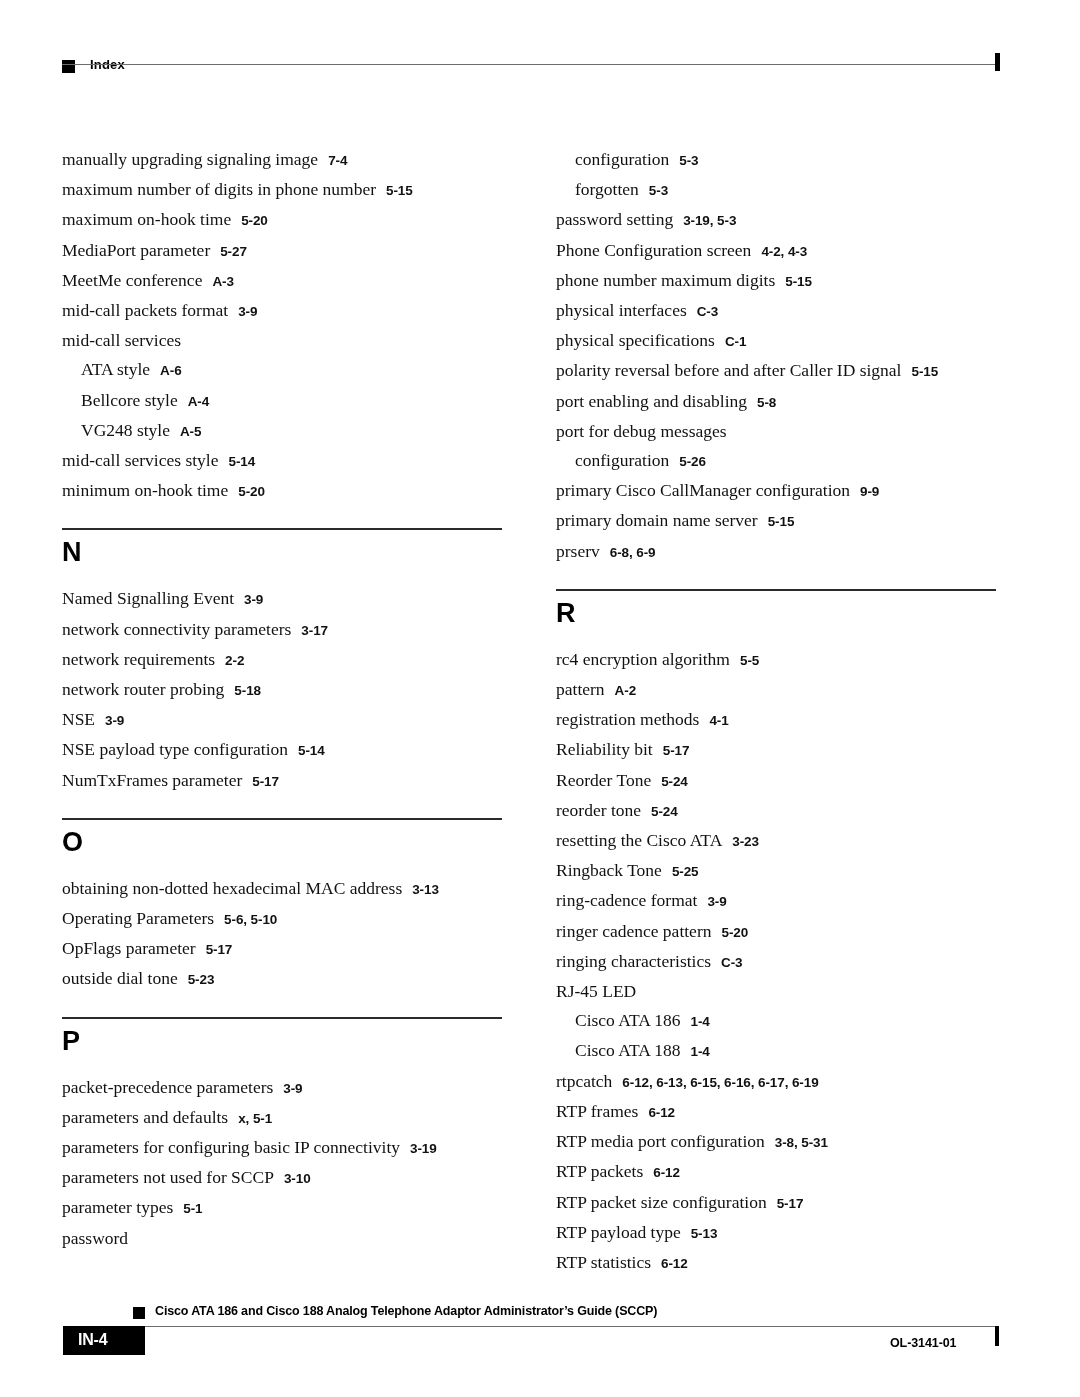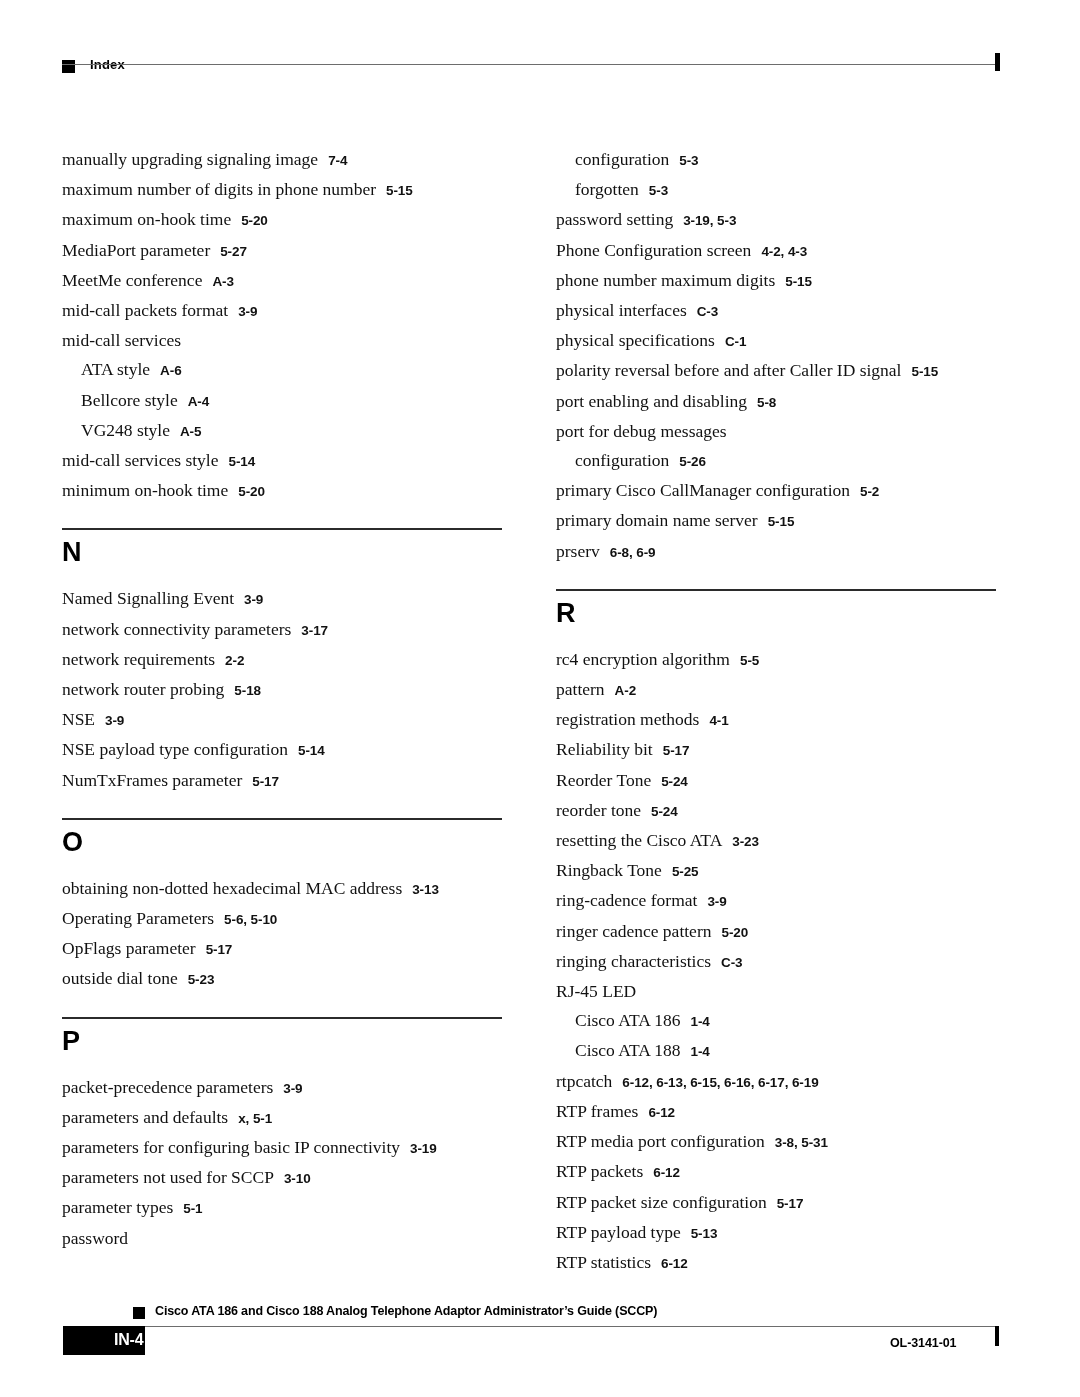--- a/index.html
+++ b/index.html
@@ -170,21 +170,20 @@
   }
   .footer-pagenum {
     position: absolute;
     left: 78px;
     top: 31px;
     font-family: "Liberation Sans", sans-serif;
     font-weight: bold;
     font-size: 16px;
     color: #ffffff;
     letter-spacing: -0.2px;
-    margin-left: 36px;
   }
   .footer-docid {
     position: absolute;
     left: 890px;
     top: 36px;
     font-family: "Liberation Sans", sans-serif;
     font-weight: bold;
     font-size: 12.5px;
     letter-spacing: -0.1px;
     color: #000000;
@@ -252,21 +251,21 @@
       <div class="entry lvl2"><span class="term">forgotten</span><span class="locs">5-3</span></div>
       <div class="entry lvl1"><span class="term">password setting</span><span class="locs">3-19, 5-3</span></div>
       <div class="entry lvl1"><span class="term">Phone Configuration screen</span><span class="locs">4-2, 4-3</span></div>
       <div class="entry lvl1"><span class="term">phone number maximum digits</span><span class="locs">5-15</span></div>
       <div class="entry lvl1"><span class="term">physical interfaces</span><span class="locs">C-3</span></div>
       <div class="entry lvl1"><span class="term">physical specifications</span><span class="locs">C-1</span></div>
       <div class="entry lvl1"><span class="term">polarity reversal before and after Caller ID signal</span><span class="locs">5-15</span></div>
       <div class="entry lvl1"><span class="term">port enabling and disabling</span><span class="locs">5-8</span></div>
       <div class="entry lvl1"><span class="term">port for debug messages</span></div>
       <div class="entry lvl2"><span class="term">configuration</span><span class="locs">5-26</span></div>
-      <div class="entry lvl1"><span class="term">primary Cisco CallManager configuration</span><span class="locs">5-2</span></div>
+      <div class="entry lvl1"><span class="term">primary Cisco CallManager configuration</span><span class="locs">9-9</span></div>
       <div class="entry lvl1"><span class="term">primary domain name server</span><span class="locs">5-15</span></div>
       <div class="entry lvl1"><span class="term">prserv</span><span class="locs">6-8, 6-9</span></div>
       <div class="group">
         <div class="group-rule"></div>
         <div class="group-letter">R</div>
       </div>
       <div class="entry lvl1"><span class="term">rc4 encryption algorithm</span><span class="locs">5-5</span></div>
       <div class="entry lvl1"><span class="term">pattern</span><span class="locs">A-2</span></div>
       <div class="entry lvl1"><span class="term">registration methods</span><span class="locs">4-1</span></div>
       <div class="entry lvl1"><span class="term">Reliability bit</span><span class="locs">5-17</span></div>

